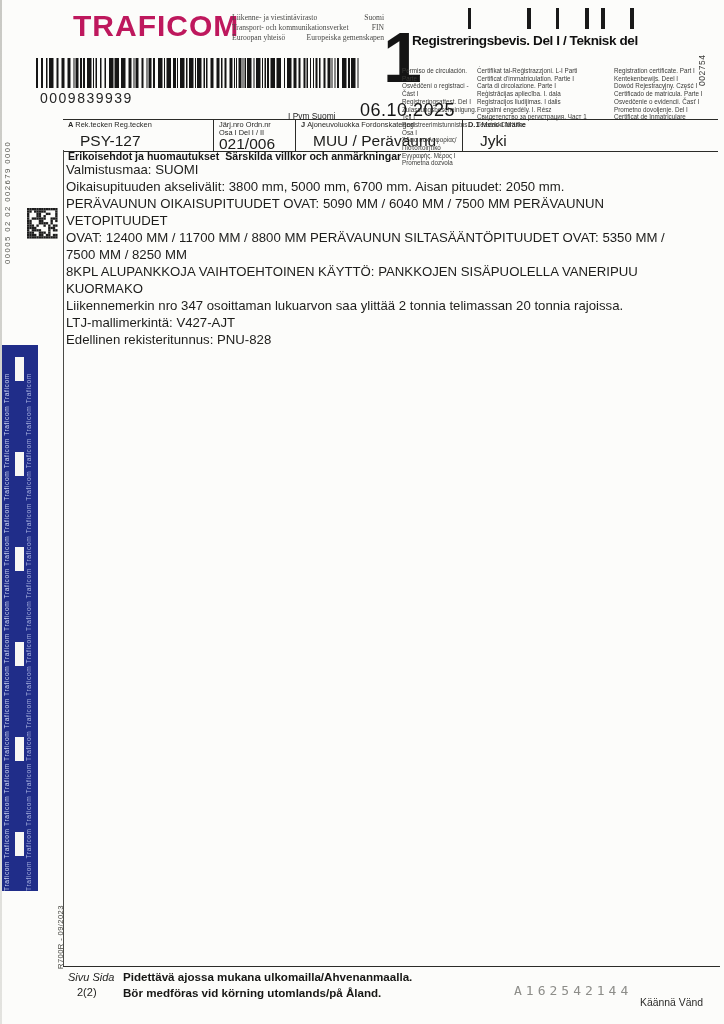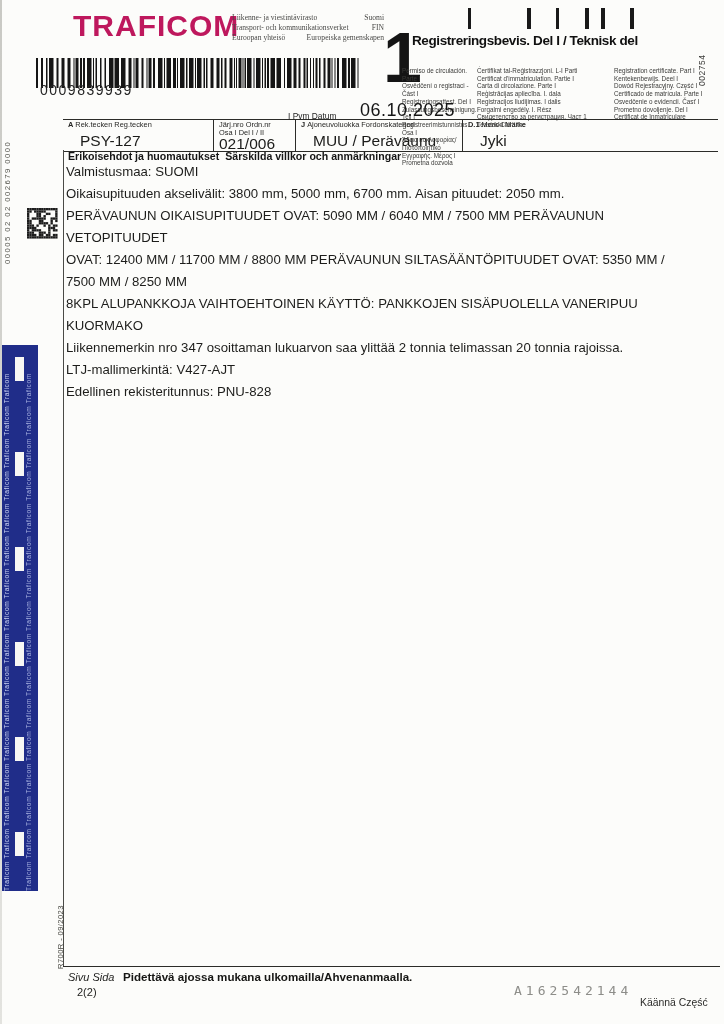--- a/index.html
+++ b/index.html
@@ -20,42 +20,42 @@
   .title{left:412px;top:33px;font-size:13.5px;font-weight:bold;letter-spacing:-0.4px;line-height:16px;white-space:nowrap;color:#101010;}
   .languages{left:402px;top:67px;display:flex;color:#3a3a38;}
   .languages .col{font-size:6.3px;line-height:7.7px;white-space:pre-line;}
   .lang1{width:75px;}
   .lang2{width:137px;}
   .lang3{width:112px;}
   .sheet-no{left:697px;top:26px;height:60px;writing-mode:vertical-rl;transform:rotate(180deg);font-size:8.5px;color:#3c3c3a;letter-spacing:0.5px;}
 
   
   .barcode{left:36px;top:58px;}
-  .barcode-number{left:40px;top:82px;font-size:14px;letter-spacing:1.5px;color:#242424;}
+  .barcode-number{left:40px;top:90px;font-size:14px;letter-spacing:1.5px;color:#242424;}
   .left-code{left:3px;top:86px;height:178px;writing-mode:vertical-rl;transform:rotate(180deg);font-size:7.8px;letter-spacing:1.4px;color:#56564f;}
   .datamatrix{left:27px;top:206px;}
 
   
   .date-label{left:288px;top:111px;font-size:8.4px;color:#232323;}
   .date-value{left:360px;top:100px;font-size:18px;color:#141414;letter-spacing:0.5px;}
 
   
   .reg-table{left:63px;top:119px;width:655px;height:31px;
     border-top:1.6px solid #2b2b28;border-bottom:1.6px solid #2b2b28;
     display:grid;grid-template-columns:150px 82px 167px 256px;}
   .reg-cell{padding:1px 0 0 5px;overflow:hidden;}
   .reg-cell + .reg-cell{border-left:1.4px solid #2b2b28;}
   .reg-label{font-size:7.4px;color:#262624;line-height:8.6px;white-space:nowrap;}
   .reg-label b{font-weight:bold;margin-right:2px;}
   .reg-value{font-size:15.5px;color:#1c1c1a;margin-top:2px;white-space:nowrap;}
   .pad-l{padding-left:12px;}
 
   
   .cond-heading{left:68px;top:150px;font-size:10.6px;font-weight:bold;color:#161616;white-space:pre;}
-  .cond-body{left:66px;top:161px;width:610px;font-size:13.2px;line-height:22px;color:#1d1d1b;white-space:pre-line;}
+  .cond-body{left:66px;top:161px;width:610px;font-size:13.2px;line-height:17px;color:#1d1d1b;white-space:pre-line;}
 
   
   .box-left{left:63px;top:150px;width:0;height:817px;border-left:1.4px solid #4a4a46;}
   .box-bottom{left:63px;top:966px;width:657px;height:0;border-top:1.6px solid #2b2b28;}
 
   
   .strip{left:2px;top:345px;width:36px;height:546px;background:#202d89;overflow:hidden;}
   .strip-text{position:absolute;top:0;height:546px;writing-mode:vertical-rl;transform:rotate(180deg);
     font-size:6.6px;letter-spacing:0.6px;color:rgba(225,232,255,0.85);white-space:nowrap;overflow:hidden;}
   .strip-text.t1{left:1px;}
@@ -318,21 +318,21 @@
       <rect x="11.75" y="30.200000000000003" width="2.35" height="2.35" fill="#1c1c1c"></rect>
       <rect x="14.100000000000001" y="30.200000000000003" width="2.35" height="2.35" fill="#1c1c1c"></rect>
       <rect x="16.45" y="30.200000000000003" width="2.35" height="2.35" fill="#1c1c1c"></rect>
       <rect x="18.8" y="30.200000000000003" width="2.35" height="2.35" fill="#1c1c1c"></rect>
       <rect x="21.150000000000002" y="30.200000000000003" width="2.35" height="2.35" fill="#1c1c1c"></rect>
       <rect x="23.5" y="30.200000000000003" width="2.35" height="2.35" fill="#1c1c1c"></rect>
       <rect x="25.85" y="30.200000000000003" width="2.35" height="2.35" fill="#1c1c1c"></rect>
       <rect x="28.200000000000003" y="30.200000000000003" width="2.35" height="2.35" fill="#1c1c1c"></rect>
     </svg>
 
-  <div class="abs date-label">I Pvm Datum</div>
+  <div class="abs date-label">I Pvm Suomi</div>
   <div class="abs date-value">06.10.2025</div>
 
   <div class="abs reg-table">
     <div class="reg-cell">
       <div class="reg-label">
         <b>A</b><span>Rek.tecken  Reg.tecken</span>
       </div>
       <div class="reg-value pad-l">PSY-127</div>
     </div>
     <div class="reg-cell">
@@ -377,16 +377,17 @@
       <div class="strip-dash" style="top: 297px;"></div>
       <div class="strip-dash" style="top: 392px;"></div>
       <div class="strip-dash" style="top: 487px;"></div>
     </div>
 
   <div class="abs form-code">R700R - 09/2023</div>
   <div class="abs page-label">Sivu Sida</div>
   <div class="abs page-num">2(2)</div>
   <div class="abs notice">
     <div>Pidettävä ajossa mukana ulkomailla/Ahvenanmaalla.</div>
+    <div>Bör medföras vid körning utomlands/på Åland.</div>
   </div>
   <div class="abs doc-serial">A162542144</div>
-  <div class="abs turn-label">Käännä Część</div>
+  <div class="abs turn-label">Käännä Vänd</div>
 </div>
 
 </body></html>

